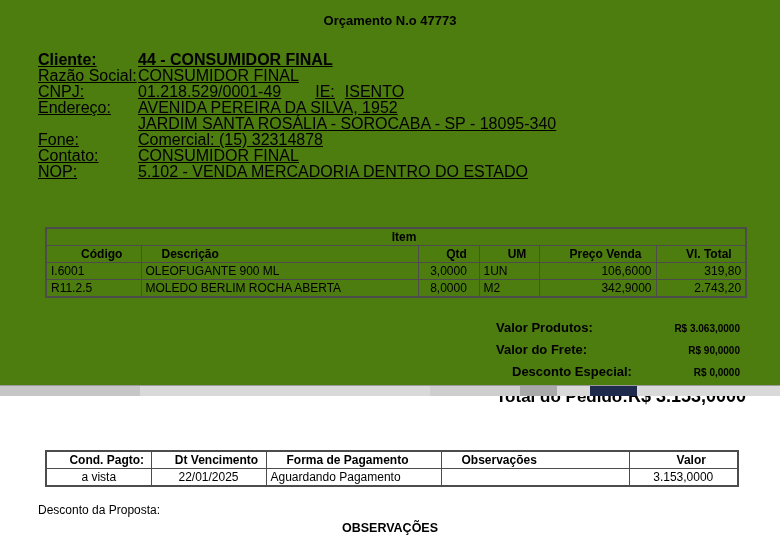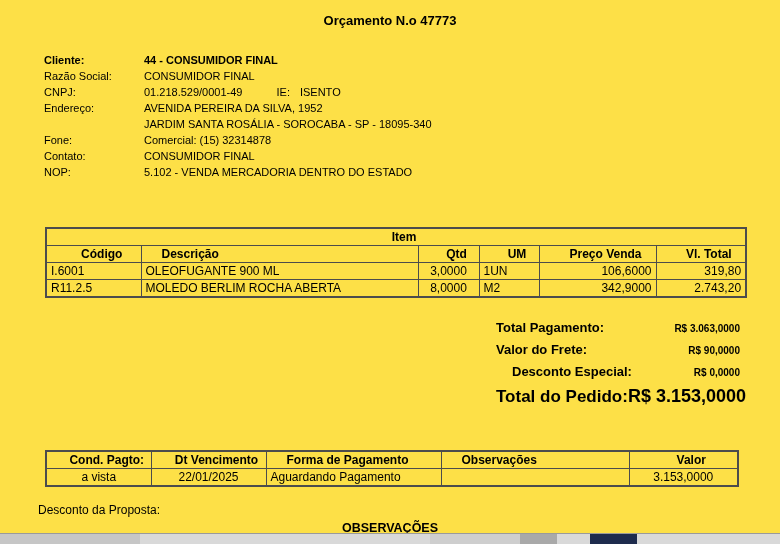--- a/index.html
+++ b/index.html
@@ -1,28 +1,28 @@
 <!DOCTYPE html>
 <html><head>
 <meta charset="utf-8">
 <style>
   html,body{margin:0;padding:0;}
   body{
     width:780px;height:559px;background:#fff;color:#000;
     font-family:"Liberation Sans", sans-serif;overflow:hidden;
   }
-  .doc{position:relative;width:780px;height:544px;background:#fde047;}
+  .doc{position:relative;width:780px;height:396px;background:#4d7c0f;}
 
   .title{
     position:absolute;top:13px;left:0;width:100%;
     text-align:center;font-weight:bold;font-size:13px;
   }
 
   
-  .client{position:absolute;left:44px;top:52px;font-size:11px;line-height:16px;}
+  .client{position:absolute;left:38px;top:52px;font-size:16px;line-height:16px;text-decoration:underline;}
   .client-row{display:flex;white-space:nowrap;}
   .client-label{width:100px;flex:0 0 100px;}
   .client-row.bold{font-weight:bold;}
   .ie-label{margin-left:34px;}
   .ie-value{margin-left:10px;}
 
   
   table{border-collapse:collapse;table-layout:fixed;font-size:12px;}
   .item-table{position:absolute;left:45px;top:227px;width:700px;border:2px solid #4c4c4c;}
   .pay-table{position:absolute;left:45px;top:450px;width:692px;border:2px solid #4c4c4c;}
@@ -142,21 +142,21 @@
         <td class="ac">8,0000</td>
         <td class="al">M2</td>
         <td class="ar">342,9000</td>
         <td class="ar">2.743,20</td>
       </tr>
     </tbody>
   </table>
 
   <div class="totals">
     <div class="totals-row">
-      <span class="totals-label">Total Pagamento:</span>
+      <span class="totals-label">Valor Produtos:</span>
       <span class="totals-value">R$ 3.063,0000</span>
     </div>
     <div class="totals-row">
       <span class="totals-label">Valor do Frete:</span>
       <span class="totals-value">R$ 90,0000</span>
     </div>
     <div class="totals-row">
       <span class="totals-label normal">Desconto Especial:</span>
       <span class="totals-value">R$ 0,0000</span>
     </div>

